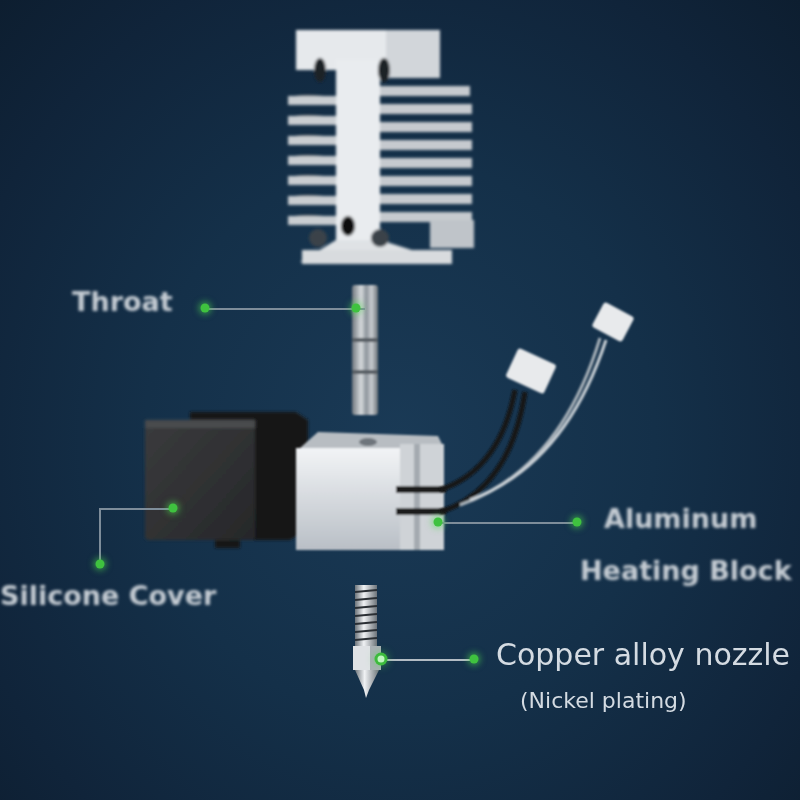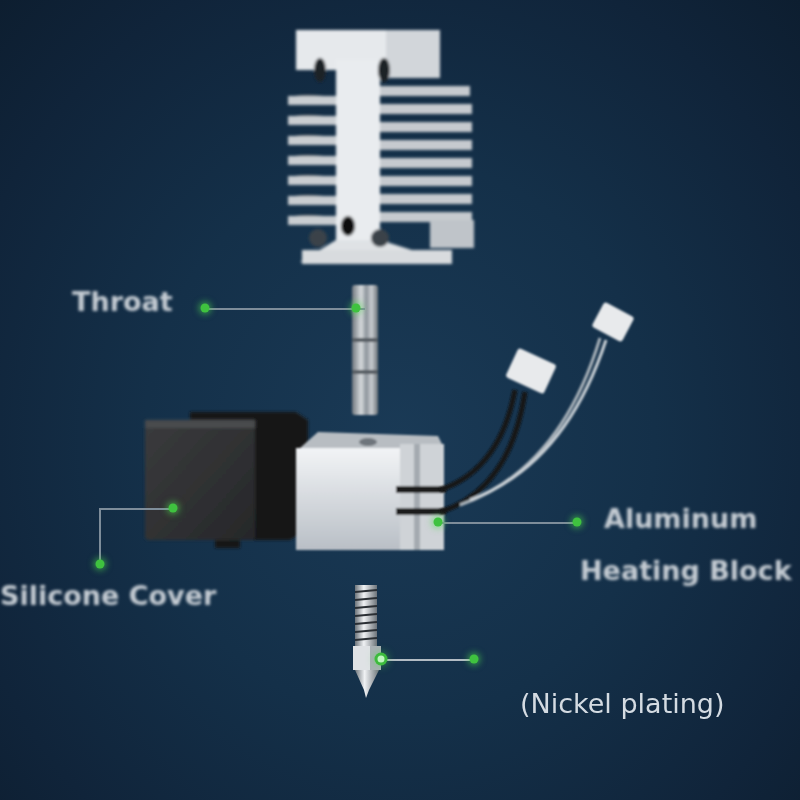--- a/index.html
+++ b/index.html
@@ -170,15 +170,16 @@
 
   <div class="leader" style="left:438px; top:522px; width:140px; height:1.5px;"></div>
   <div class="dot" style="left:438px; top:522px;"></div>
   <div class="dot" style="left:577px; top:522px;"></div>
   <div class="label blur" style="left:604px; top:503px; font-size:27px; font-weight:bold;">Aluminum</div>
   <div class="label blur" style="left:580px; top:555px; font-size:27px; font-weight:bold;">Heating Block</div>
 
   <div class="leader" style="left:381px; top:659px; width:93px; height:1.5px; background:#b3bcc4;"></div>
   <div class="dot inner" style="left:381px; top:659px;"></div>
   <div class="dot" style="left:474px; top:659px;"></div>
-  <div class="label" style="left:520px; top:688px; font-size:27px;">(Nickel plating)</div>
+  <div class="label" style="left:496px; top:638px; font-size:30px;">Copper alloy nozzle</div>
+  <div class="label" style="left:520px; top:688px; font-size:22px;">(Nickel plating)</div>
 
 </div>
 
 </body></html>

